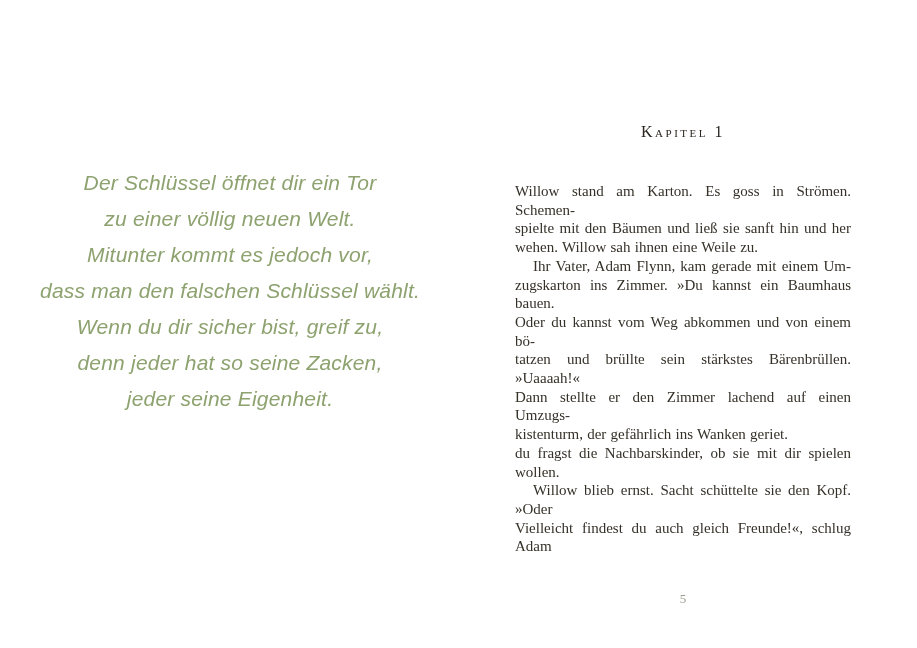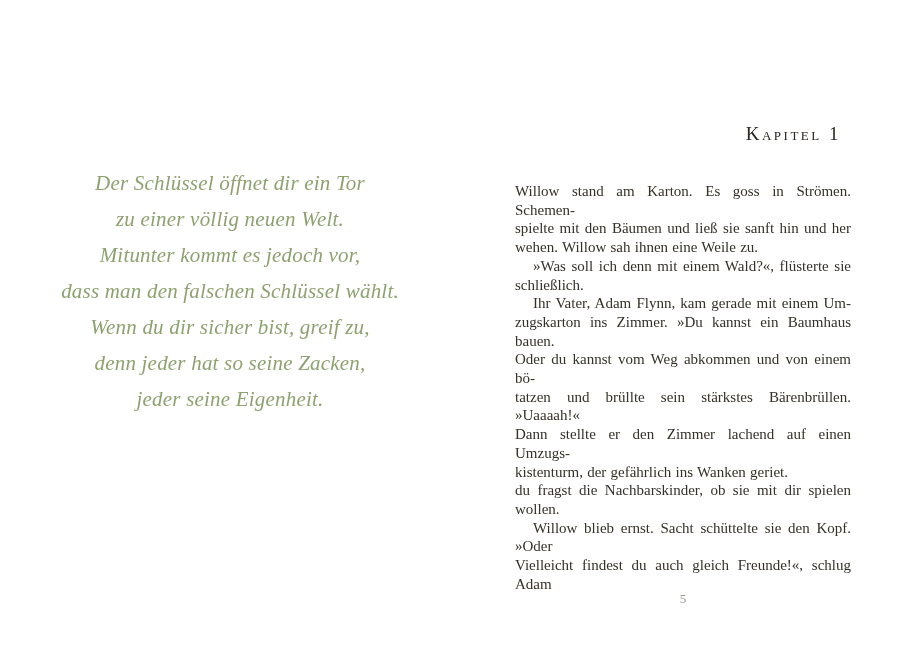--- a/index.html
+++ b/index.html
@@ -20,37 +20,37 @@
   .page-right { left: 458px; width: 459px; }
 
   
   .poem {
     position: absolute;
     top: 165px;
     left: 5px;
     width: 450px;
     text-align: center;
     color: var(--poem-text, #8da26f);
-    font-family: Liberation Serif, serif;
+    font-family: Liberation Sans, sans-serif;
     font-style: italic;
     font-size: 21px;
     line-height: 36px;
     letter-spacing: 0.2px;
   }
 
   
   .chapter-title {
     position: absolute;
     top: 123px;
-    left: 47px;
+    left: 57px;
     width: 336px;
-    text-align: right;
+    text-align: center;
     font-variant: small-caps;
     font-weight: normal;
-    font-size: 19px;
+    font-size: 16px;
     letter-spacing: 2.5px;
     color: var(--title-text, #2b2620);
   }
   .body-text {
     position: absolute;
     top: 182px;
     left: 57px;
     width: 336px;
     font-size: 15px;
     line-height: 18.7px;
@@ -93,24 +93,20 @@
 
   <div class="page page-right">
     <h1 class="chapter-title">Kapitel 1</h1>
     <div class="body-text">
         <div class="para">
           <div class="line">Willow stand am Karton. Es goss in Strömen. Schemen-</div>
           <div class="line">spielte mit den Bäumen und ließ sie sanft hin und her</div>
           <div class="line last">wehen. Willow sah ihnen eine Weile zu.</div>
         </div>
         <div class="para">
-          <div class="line indent">»Was soll ich denn mit einem Wald?«, flüsterte sie</div>
-          <div class="line last">schließlich.</div>
-        </div>
-        <div class="para">
           <div class="line indent">Ihr Vater, Adam Flynn, kam gerade mit einem Um-</div>
           <div class="line">zugskarton ins Zimmer. »Du kannst ein Baumhaus bauen.</div>
           <div class="line">Oder du kannst vom Weg abkommen und von einem bö-</div>
           <div class="line">tatzen und brüllte sein stärkstes Bärenbrüllen. »Uaaaah!«</div>
           <div class="line">Dann stellte er den Zimmer lachend auf einen Umzugs-</div>
           <div class="line last">kistenturm, der gefährlich ins Wanken geriet.</div>
         </div>
         <div class="para">
           <div class="line">du fragst die Nachbarskinder, ob sie mit dir spielen wollen.</div>
           <div class="line indent">Willow blieb ernst. Sacht schüttelte sie den Kopf. »Oder</div>

